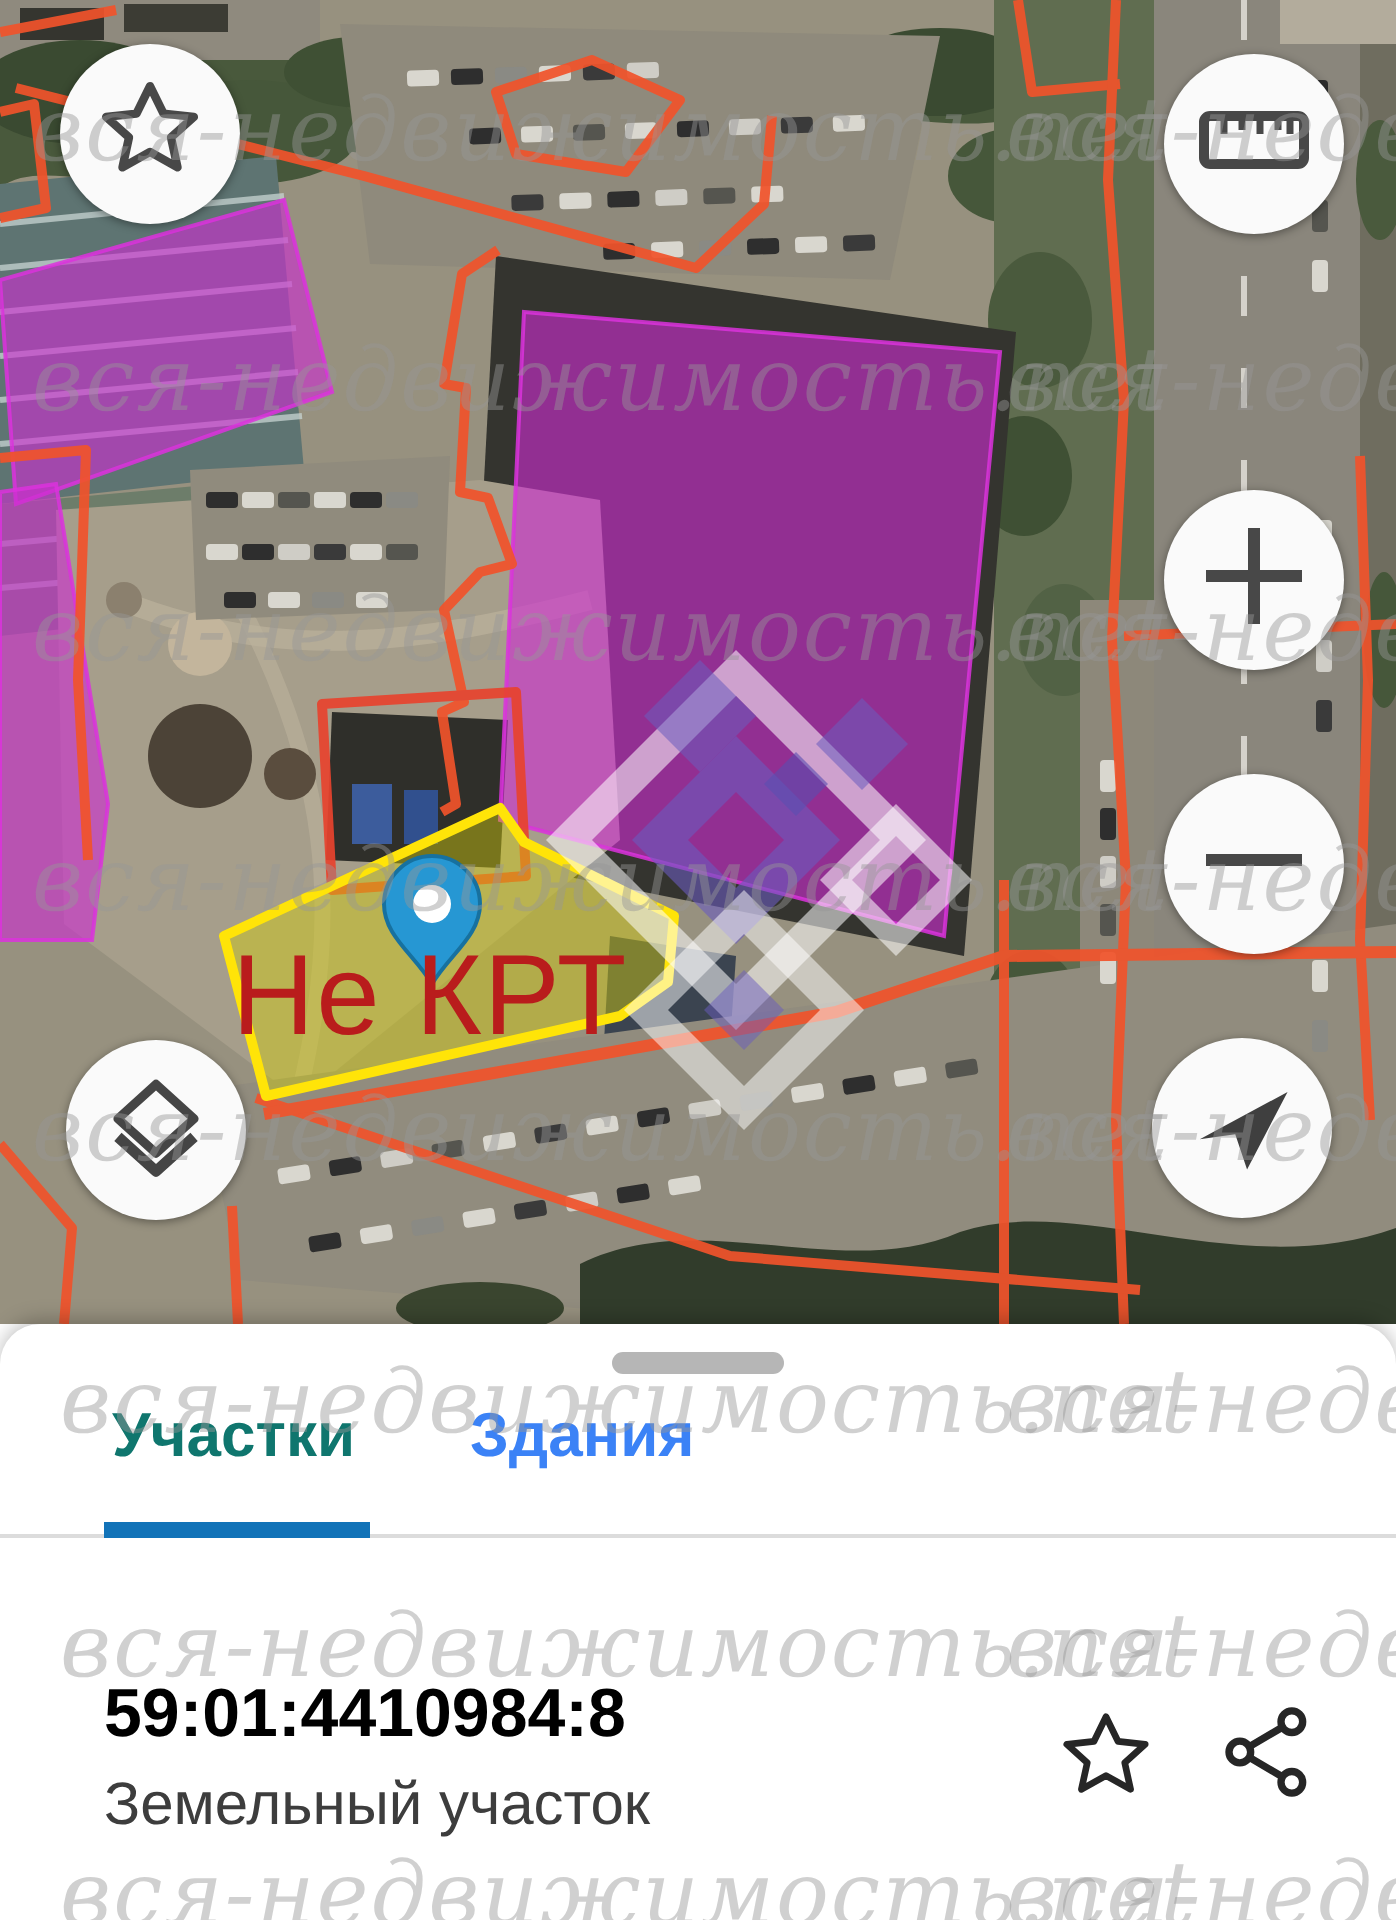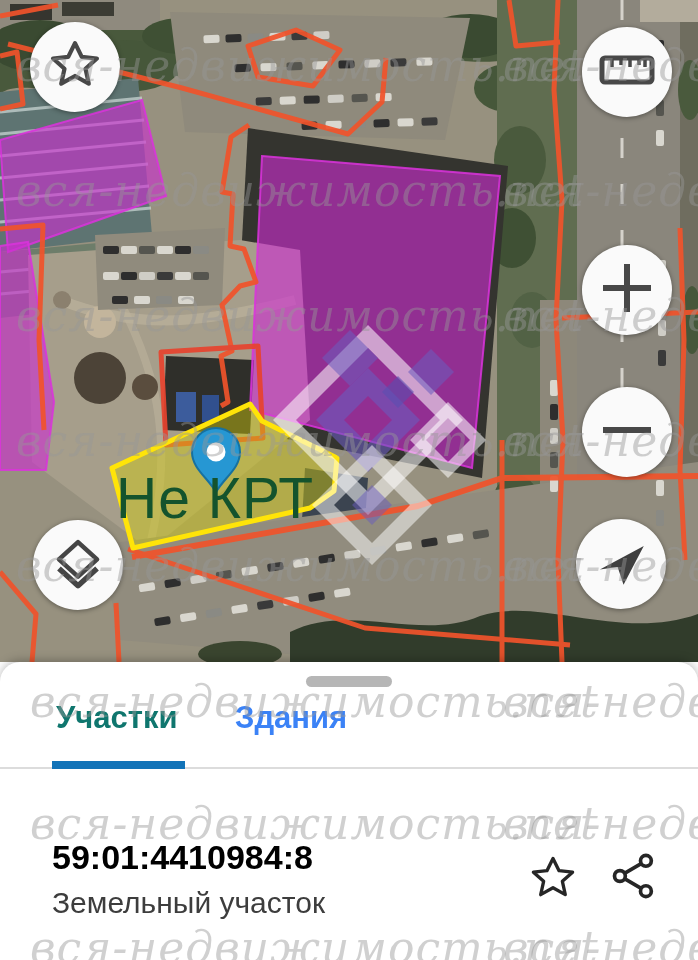--- a/index.html
+++ b/index.html
@@ -1,21 +1,21 @@
 <!DOCTYPE html>
 <html><head>
 <meta charset="utf-8">
 <style>
   html,body{margin:0;padding:0;background:#222;}
   .screen{position:relative;width:698px;height:960px;overflow:hidden;background:#fff;
           font-family:"Liberation Sans",sans-serif;}
   .map{position:absolute;left:0;top:0;width:698px;height:662px;z-index:1;}
   .map svg{display:block;}
   
-  .krt-label{position:absolute;left:116px;top:465px;font-size:57px;color:#14532d;
+  .krt-label{position:absolute;left:116px;top:465px;font-size:57px;color:#b91c1c;
              letter-spacing:1px;z-index:3;white-space:nowrap;}
   
   .mbtn{position:absolute;width:90px;height:90px;border-radius:50%;background:#fafafa;
         box-shadow:0 1px 5px rgba(0,0,0,.4);display:flex;align-items:center;justify-content:center;
         z-index:4;}
   
   .sheet{position:absolute;left:0;top:662px;width:698px;height:298px;background:#fff;
          border-radius:20px 20px 0 0;box-shadow:0 -2px 10px rgba(0,0,0,.25);z-index:5;}
   .handle{position:absolute;left:306px;top:14px;width:86px;height:11px;border-radius:6px;
           background:#b6b6b6;}

